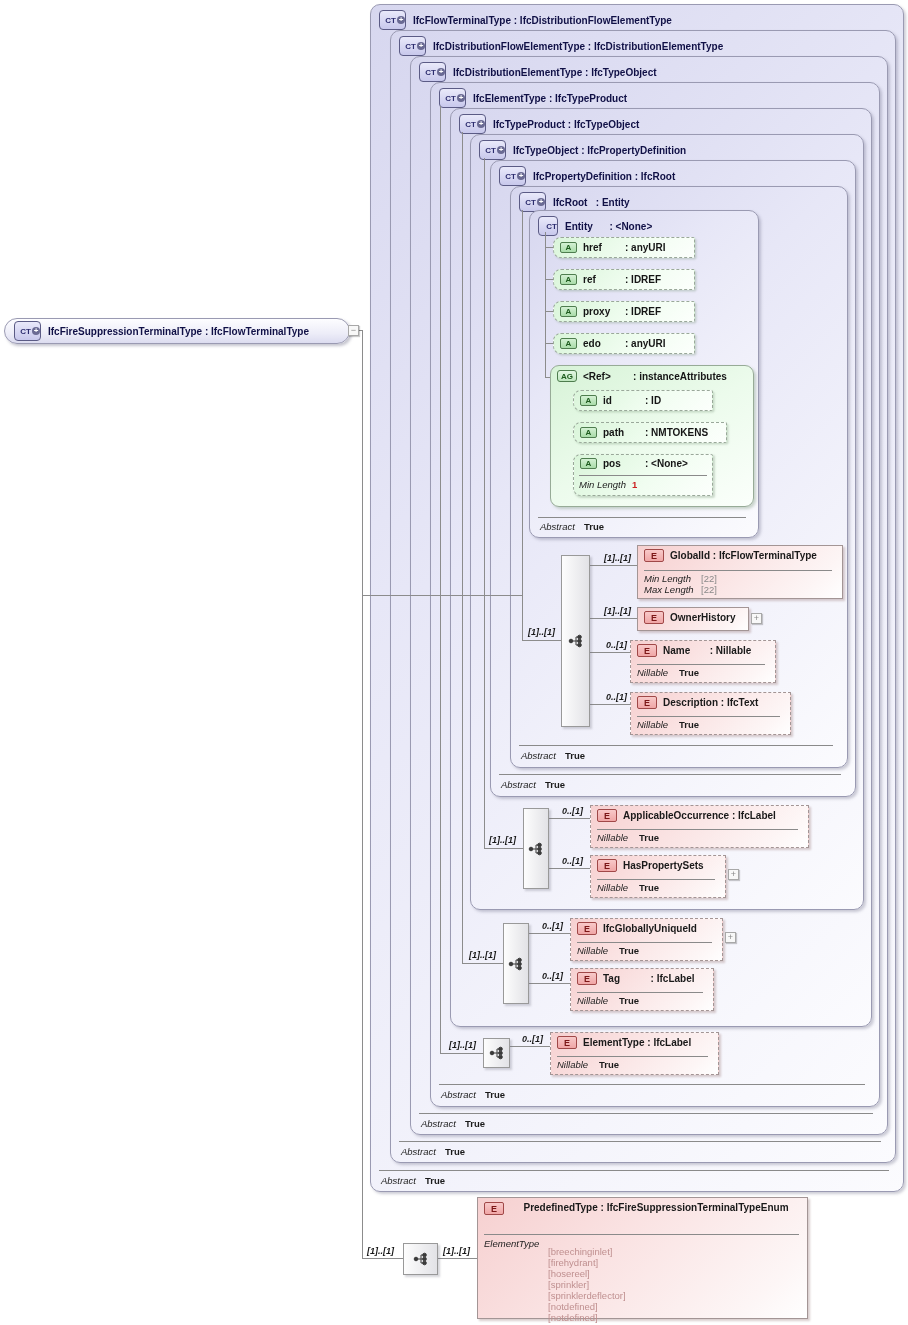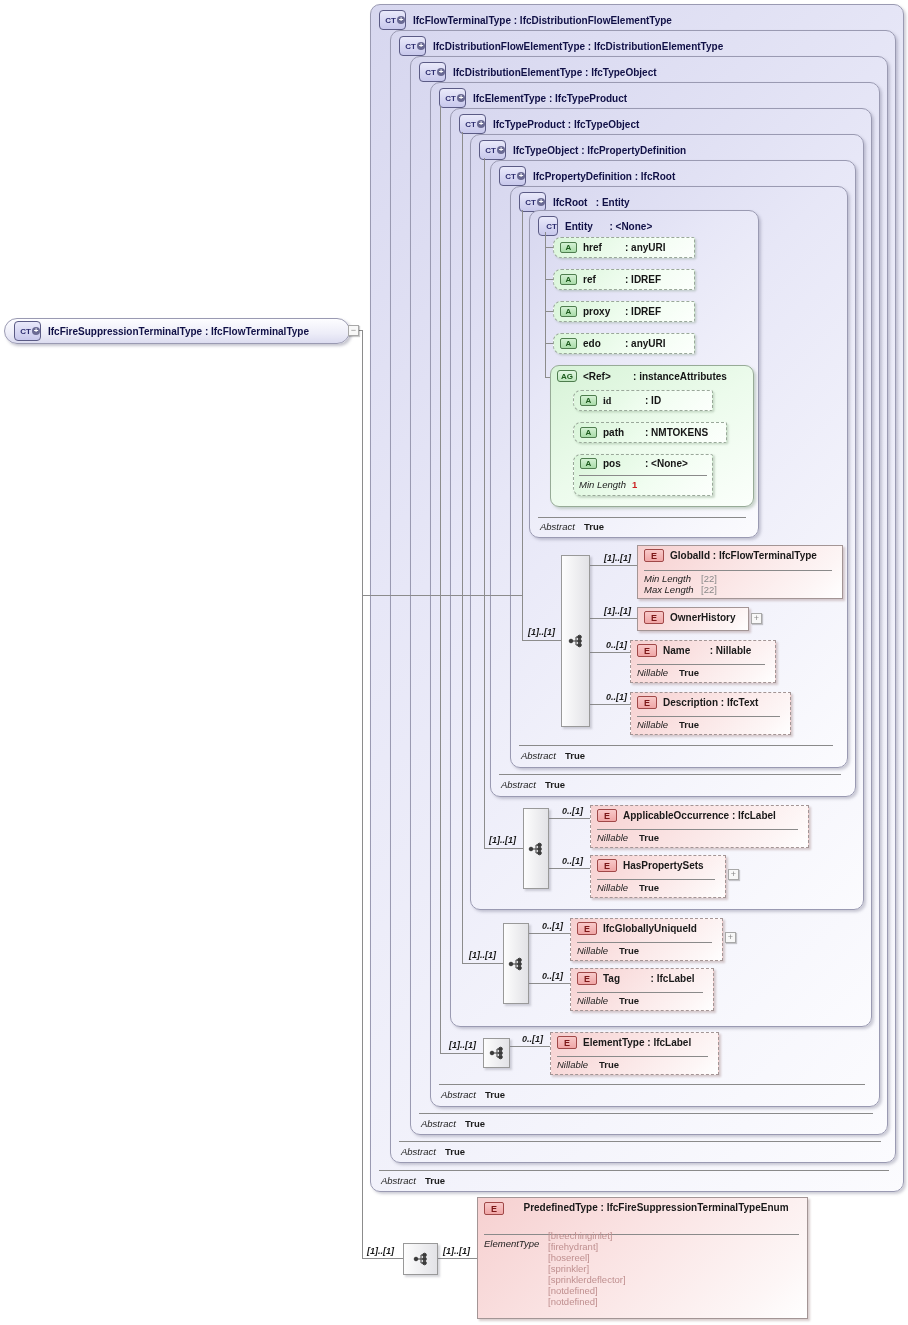--- a/index.html
+++ b/index.html
@@ -194,21 +194,21 @@
     <span class="icon-a">A</span><span style="width:36px;">proxy</span><span>: IDREF</span>
   </div>
   <div class="attr-box" style="left:553px;top:333px;width:142px;height:21px;">
     <span class="icon-a">A</span><span style="width:36px;">edo</span><span>: anyURI</span>
   </div>
 
   <div class="ag-box" style="left:550px;top:365px;width:202px;height:140px;">
     <div class="ag-hdr"><span class="icon-ag">AG</span><span>&lt;Ref&gt;        : instanceAttributes</span></div>
   </div>
   <div class="attr-box" style="left:573px;top:390px;width:140px;height:21px;">
-    <span class="icon-a">A</span><span style="width:36px;font-family:Liberation Serif, serif;">id</span><span>: ID</span>
+    <span class="icon-a">A</span><span style="width:36px;">id</span><span>: ID</span>
   </div>
   <div class="attr-box" style="left:573px;top:422px;width:154px;height:21px;">
     <span class="icon-a">A</span><span style="width:36px;">path</span><span>: NMTOKENS</span>
   </div>
   <div class="attr-box" style="left:573px;top:454px;width:140px;height:42px;align-items:flex-start;padding-top:3px;">
     <span class="icon-a">A</span><span style="width:36px;">pos</span><span>: &lt;None&gt;</span>
   </div>
   <div class="sep" style="left:579px;top:475px;width:128px;"></div>
   <div class="abs-row" style="left:579px;top:479px;">
       <span class="facet-label" style="width:53px;">Min Length</span>
@@ -380,21 +380,21 @@
 
   <div class="el-box solid" style="left:477px;top:1197px;width:331px;height:122px;">
     <div class="pt-hdr">
         <span class="icon-e" style="margin-top:1px;">E</span>
         <span class="pt-title">PredefinedType : IfcFireSuppressionTerminalTypeEnum</span>
       </div>
     <div class="sep" style="left:6px;right:8px;top:36px;"></div>
     <div class="el-facets" style="top:40px;">
         <span class="facet-label" style="width:64px;">ElementType</span>
       </div>
-    <div class="enum-col" style="left:70px;top:32px;">
+    <div class="enum-col" style="left:70px;top:48px;">
       <span class="enum-val">[breechinginlet]</span>
       <span class="enum-val">[firehydrant]</span>
       <span class="enum-val">[hosereel]</span>
       <span class="enum-val">[sprinkler]</span>
       <span class="enum-val">[sprinklerdeflector]</span>
       <span class="enum-val">[notdefined]</span>
       <span class="enum-val">[notdefined]</span>
     </div>
   </div>
 

